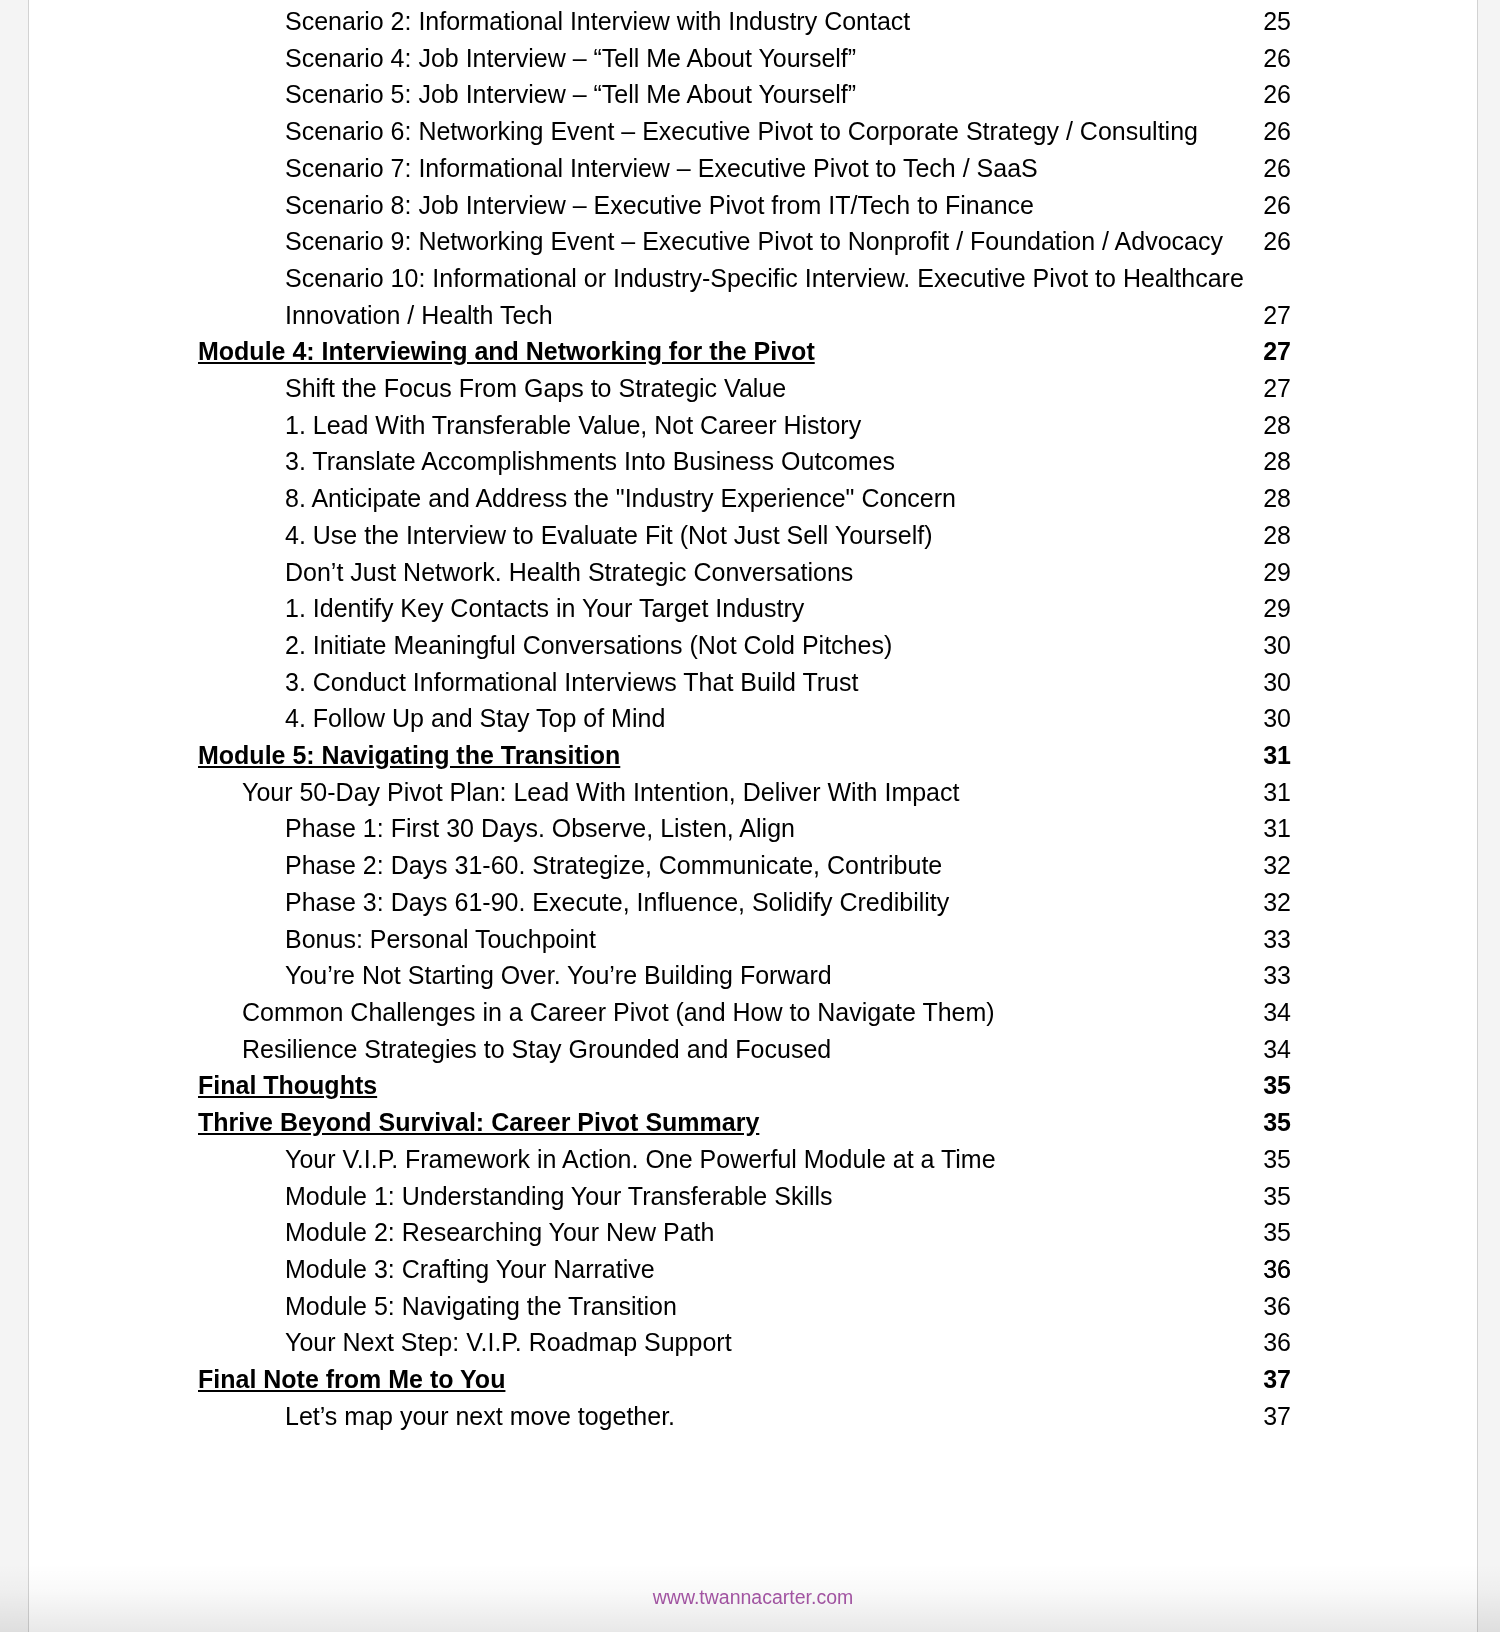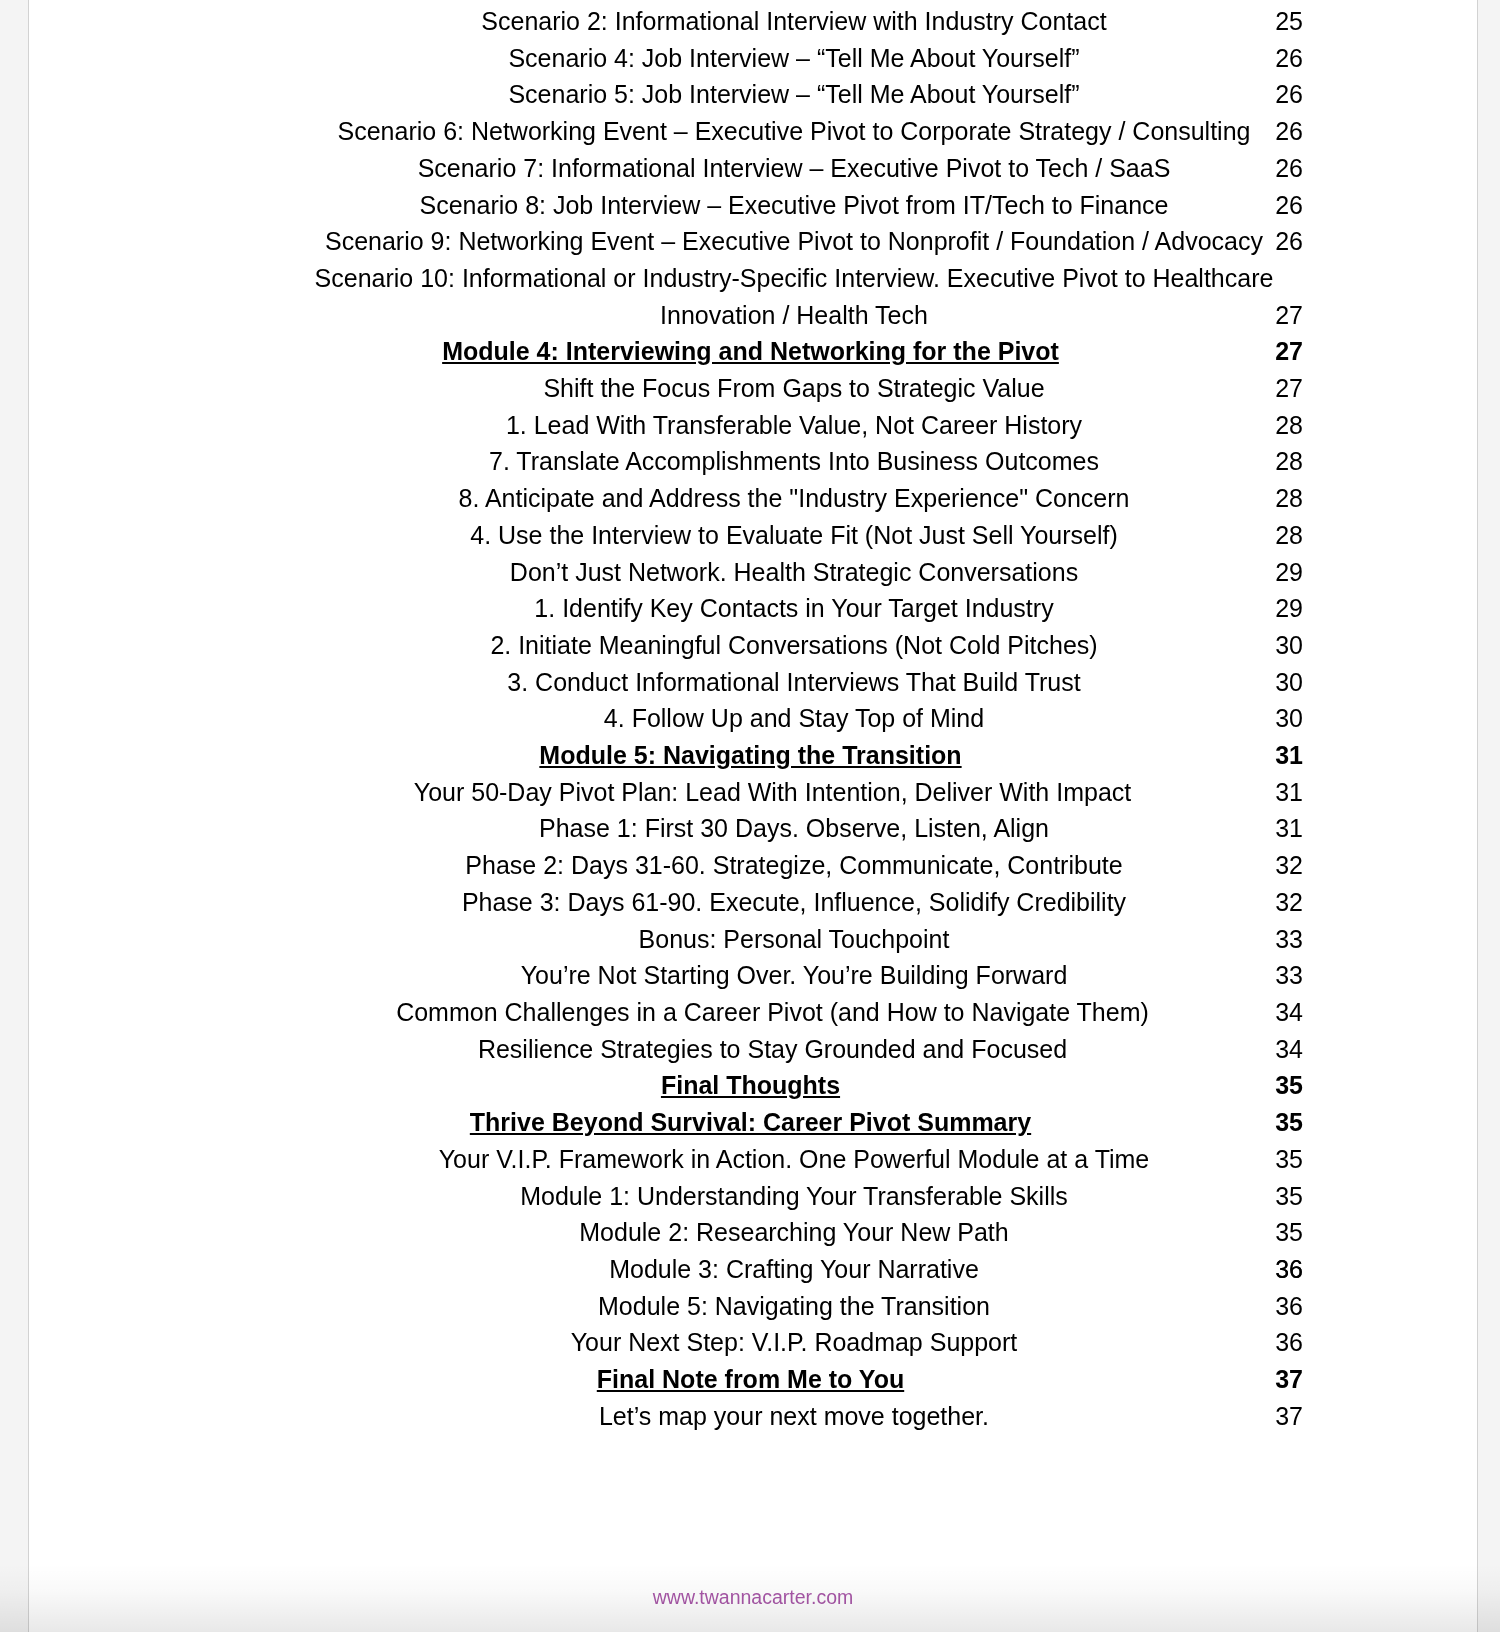--- a/index.html
+++ b/index.html
@@ -31,34 +31,33 @@
     top: 3px;
     left: 169px;
     width: 1105px;
     font-size: 25px;
     line-height: 36.7px;
     color: #000;
   }
   .toc-row {
     position: relative;
     box-sizing: border-box;
-    text-align: center;
   }
   .toc-row.lvl0 { padding-left: 0; text-decoration: underline; }
   .toc-row.lvl1 { padding-left: 44px; }
   .toc-row.lvl2 { padding-left: 87px; }
   .toc-row.lvl3 { padding-left: 131px; }
   .toc-row.bold { font-weight: 700; }
   .toc-title {
     display: block;
     white-space: pre; 
   }
   .toc-page {
     position: absolute;
-    right: 0;
+    right: 12px;
     bottom: 0;
     line-height: 36.7px;
   }
   .footer {
     position: absolute;
     left: 0;
     right: 0;
     top: 1585px;
     text-align: center;
     font-size: 19.5px;
@@ -126,21 +125,21 @@
       </div>
       <div class="toc-row lvl2">
         <span class="toc-title">Shift the Focus From Gaps to Strategic Value</span>
         <span class="toc-page">27</span>
       </div>
       <div class="toc-row lvl2">
         <span class="toc-title">1. Lead With Transferable Value, Not Career History</span>
         <span class="toc-page">28</span>
       </div>
       <div class="toc-row lvl2">
-        <span class="toc-title">7. Translate Accomplishments Into Business Outcomes</span>
+        <span class="toc-title">3. Translate Accomplishments Into Business Outcomes</span>
         <span class="toc-page">28</span>
       </div>
       <div class="toc-row lvl2">
         <span class="toc-title">8. Anticipate and Address the "Industry Experience" Concern</span>
         <span class="toc-page">28</span>
       </div>
       <div class="toc-row lvl2">
         <span class="toc-title">4. Use the Interview to Evaluate Fit (Not Just Sell Yourself)</span>
         <span class="toc-page">28</span>
       </div>

